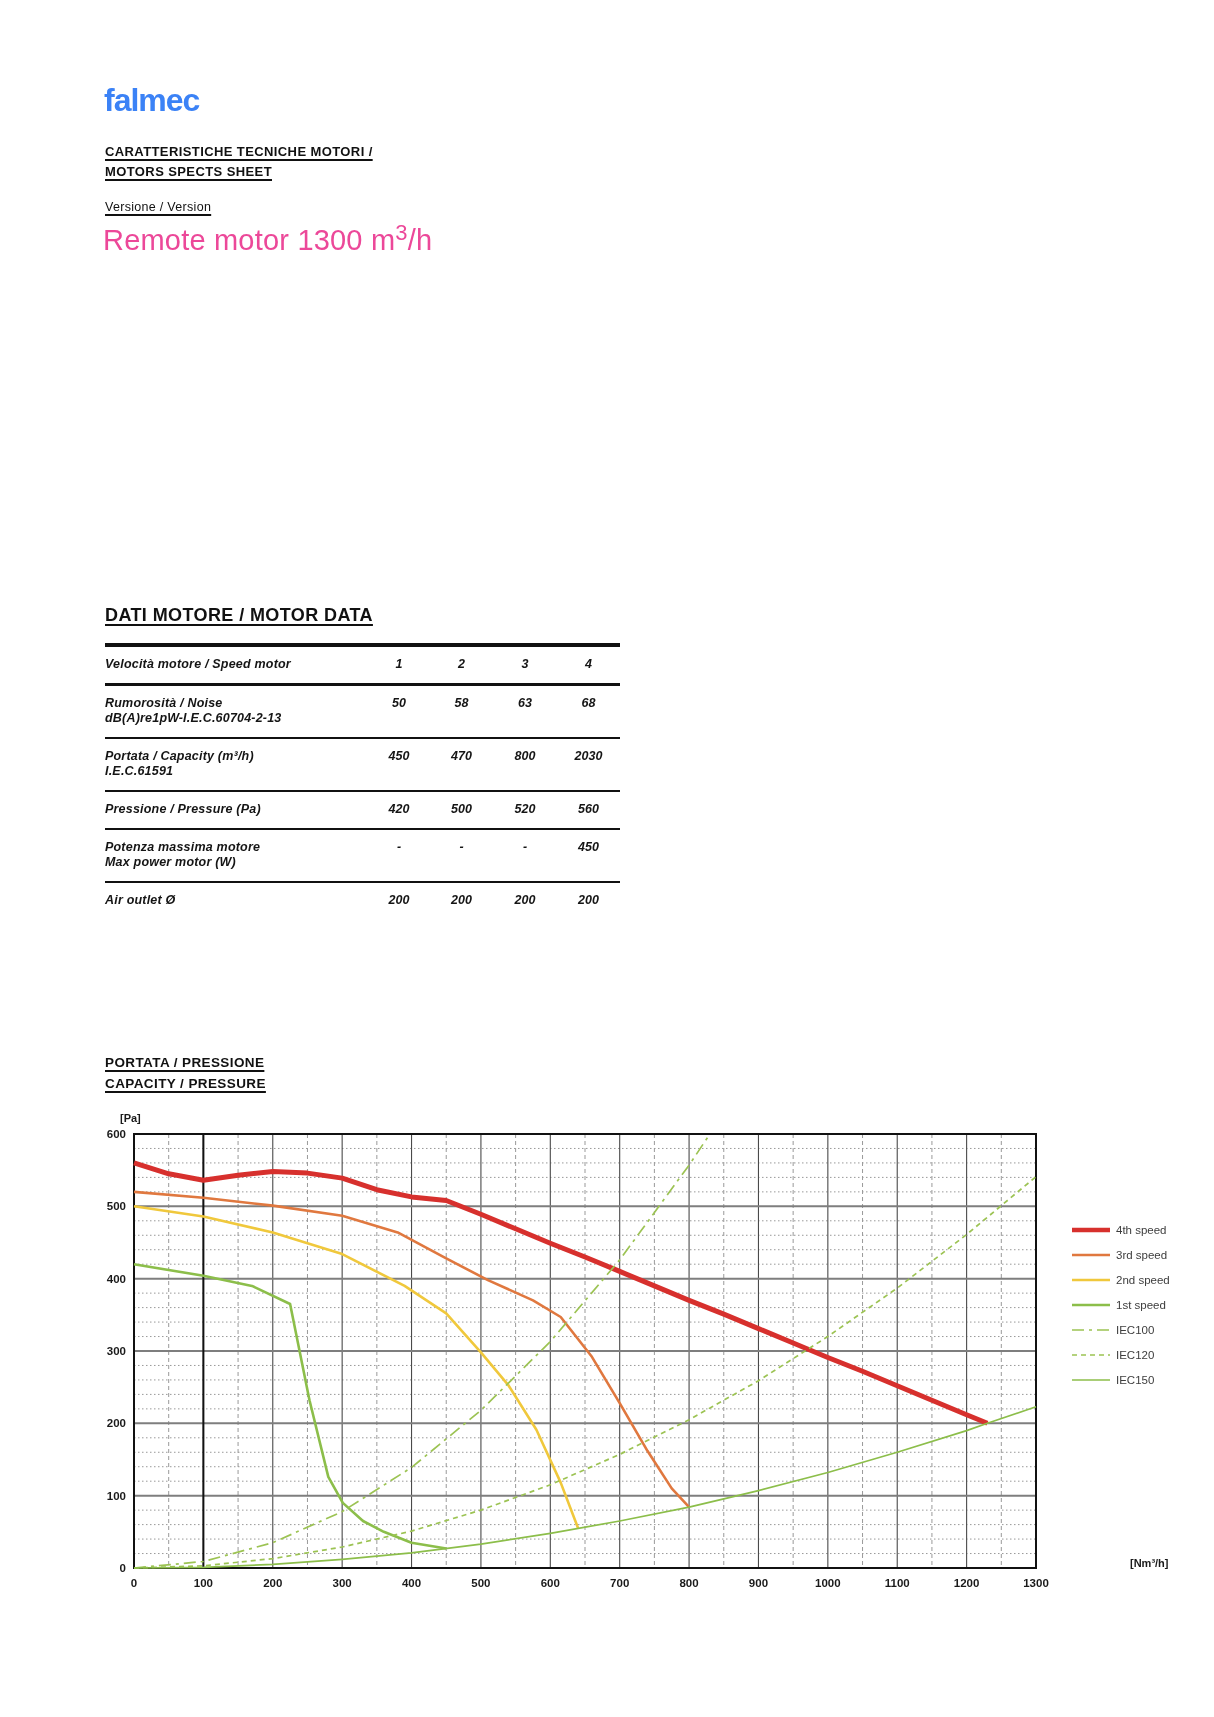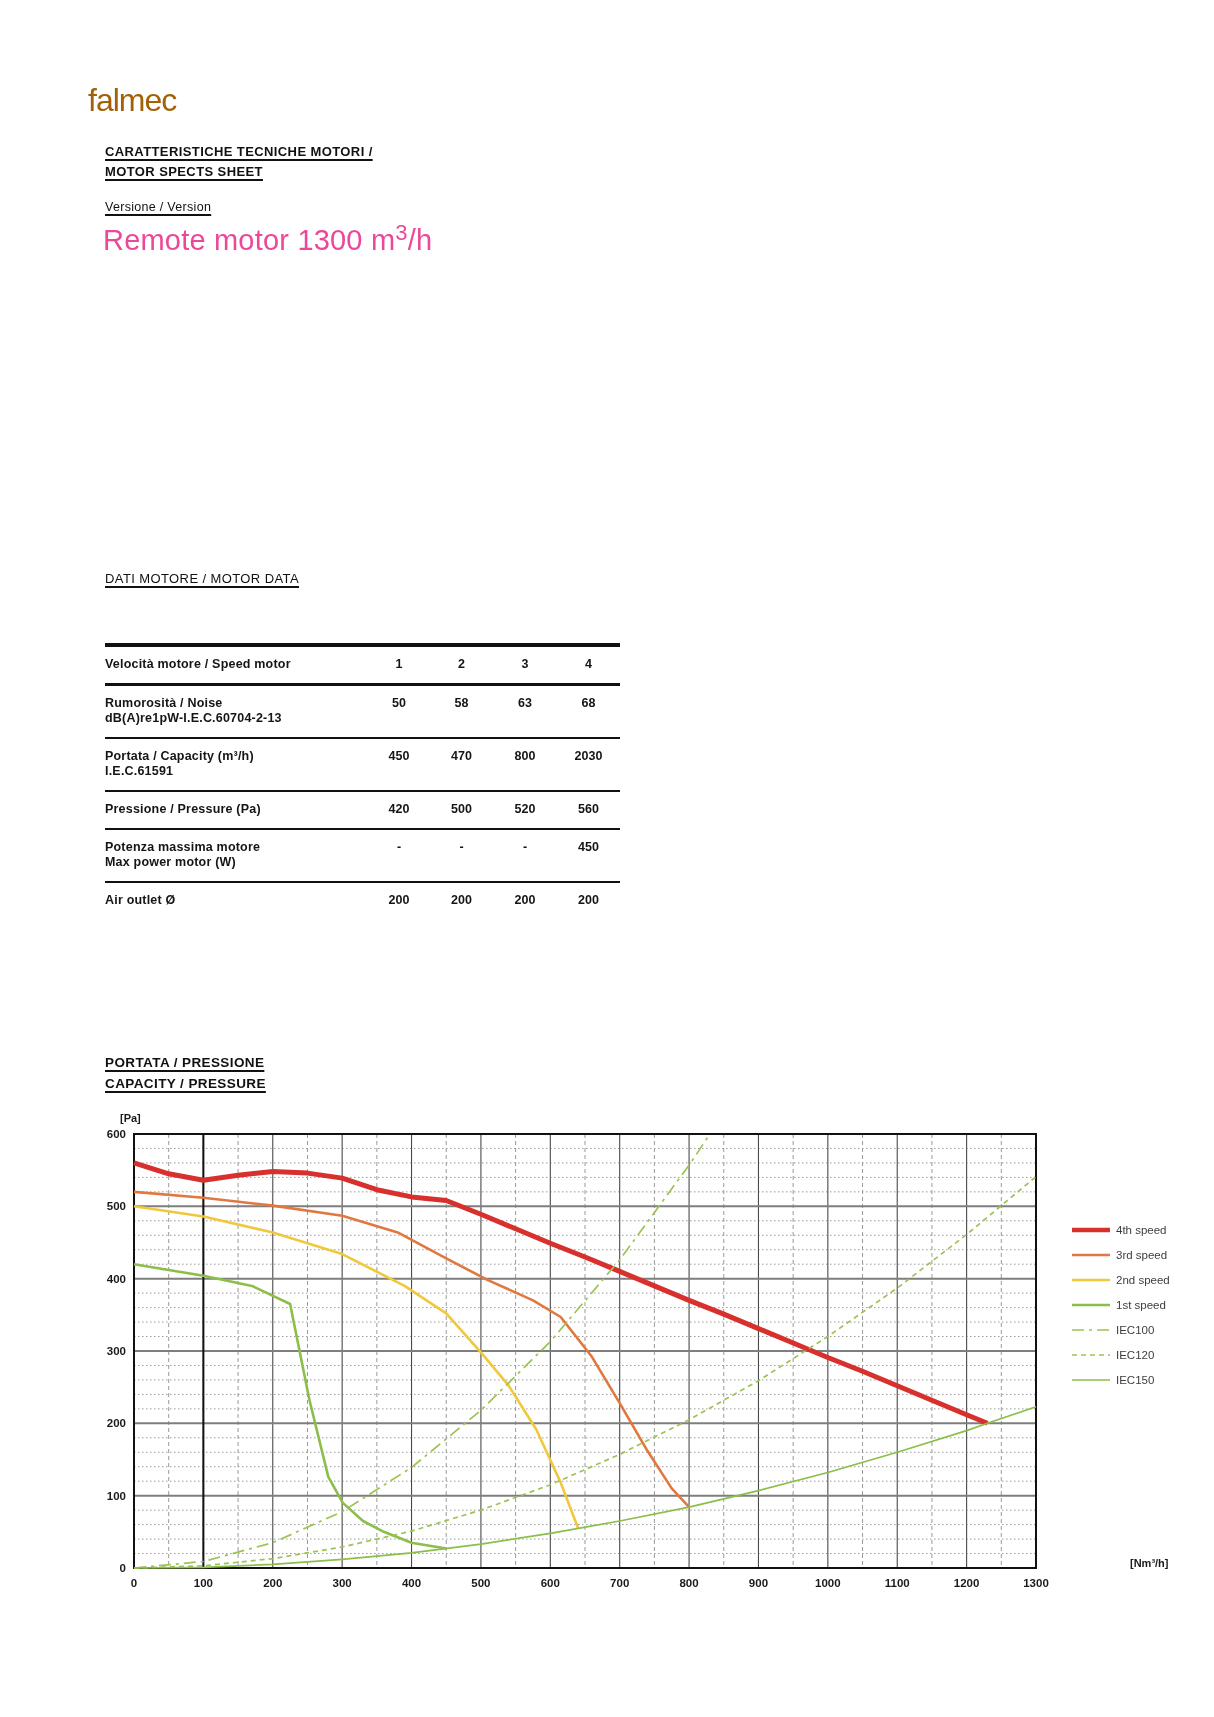--- a/index.html
+++ b/index.html
@@ -1,26 +1,26 @@
 <!DOCTYPE html>
 <html><head>
 <meta charset="utf-8">
 <style>
   html,body{margin:0;padding:0;background:#ffffff;}
   .page{position:relative;width:1214px;height:1717px;background:#ffffff;overflow:hidden;
         font-family:"Liberation Sans",sans-serif;color:#111;}
   .u{text-decoration:underline;text-underline-offset:3px;text-decoration-thickness:1.5px;}
-  .logo{position:absolute;left:88px;top:82px;font-size:32px;font-weight:400;letter-spacing:-1px;color:#a16207;}
+  .logo{position:absolute;left:104px;top:82px;font-size:32px;font-weight:700;letter-spacing:-1px;color:#3b82f6;}
   .doc-title{position:absolute;left:105px;top:142px;font-size:13px;font-weight:700;letter-spacing:.4px;line-height:20px;}
   .version-label{position:absolute;left:105px;top:200px;font-size:12.5px;font-weight:400;letter-spacing:.3px;}
   .version-value{position:absolute;left:103px;top:224px;font-size:29px;font-weight:400;color:#ec4899;letter-spacing:.2px;}
   .version-value .sup{font-size:22px;vertical-align:10px;line-height:0;}
-  .section-title{position:absolute;left:105px;top:571px;font-size:13px;font-weight:400;letter-spacing:.4px;}
+  .section-title{position:absolute;left:105px;top:605px;font-size:18px;font-weight:700;letter-spacing:.4px;}
   .spec-table{position:absolute;left:105px;top:643px;width:515px;border-top:4px solid #111;
-              font-size:12.5px;font-weight:700;color:#151515;}
+              font-size:12.5px;font-weight:700;color:#151515;font-style:italic;}
   .t-row{display:grid;grid-template-columns:263px 62px 63px 64px 63px;border-bottom:2px solid #111;
          padding:10px 0 11px 0;align-items:start;}
   .t-row.hdr{border-bottom:3px solid #111;}
   .t-row:last-child{border-bottom:none;}
   .t-label{line-height:15px;letter-spacing:.2px;}
   .t-val{text-align:center;line-height:15px;}
   .chart-title{position:absolute;left:105px;top:1053px;font-size:13.5px;font-weight:700;letter-spacing:.4px;line-height:20.5px;}
   #chart{position:absolute;left:90px;top:1095px;}
   #chart text{font-family:"Liberation Sans",sans-serif;}
   .tick{font-size:11.5px;font-weight:700;fill:#1a1a1a;}
@@ -29,21 +29,21 @@
 </style>
 </head>
 <body>
 
 <div class="page">
 
   <div class="logo">falmec</div>
 
   <div class="doc-title">
     <div class="u">CARATTERISTICHE TECNICHE MOTORI /</div>
-    <div class="u">MOTOR SPECTS SHEET</div>
+    <div class="u">MOTORS SPECTS SHEET</div>
   </div>
 
   <div class="version-label u">Versione / Version</div>
 
   <div class="version-value"><span>Remote motor 1300 m</span><span class="sup">3</span><span>/h</span></div>
 
   <div class="section-title u">DATI MOTORE / MOTOR DATA</div>
 
   <div class="spec-table" id="spec-table">
       <div class="t-row hdr">

